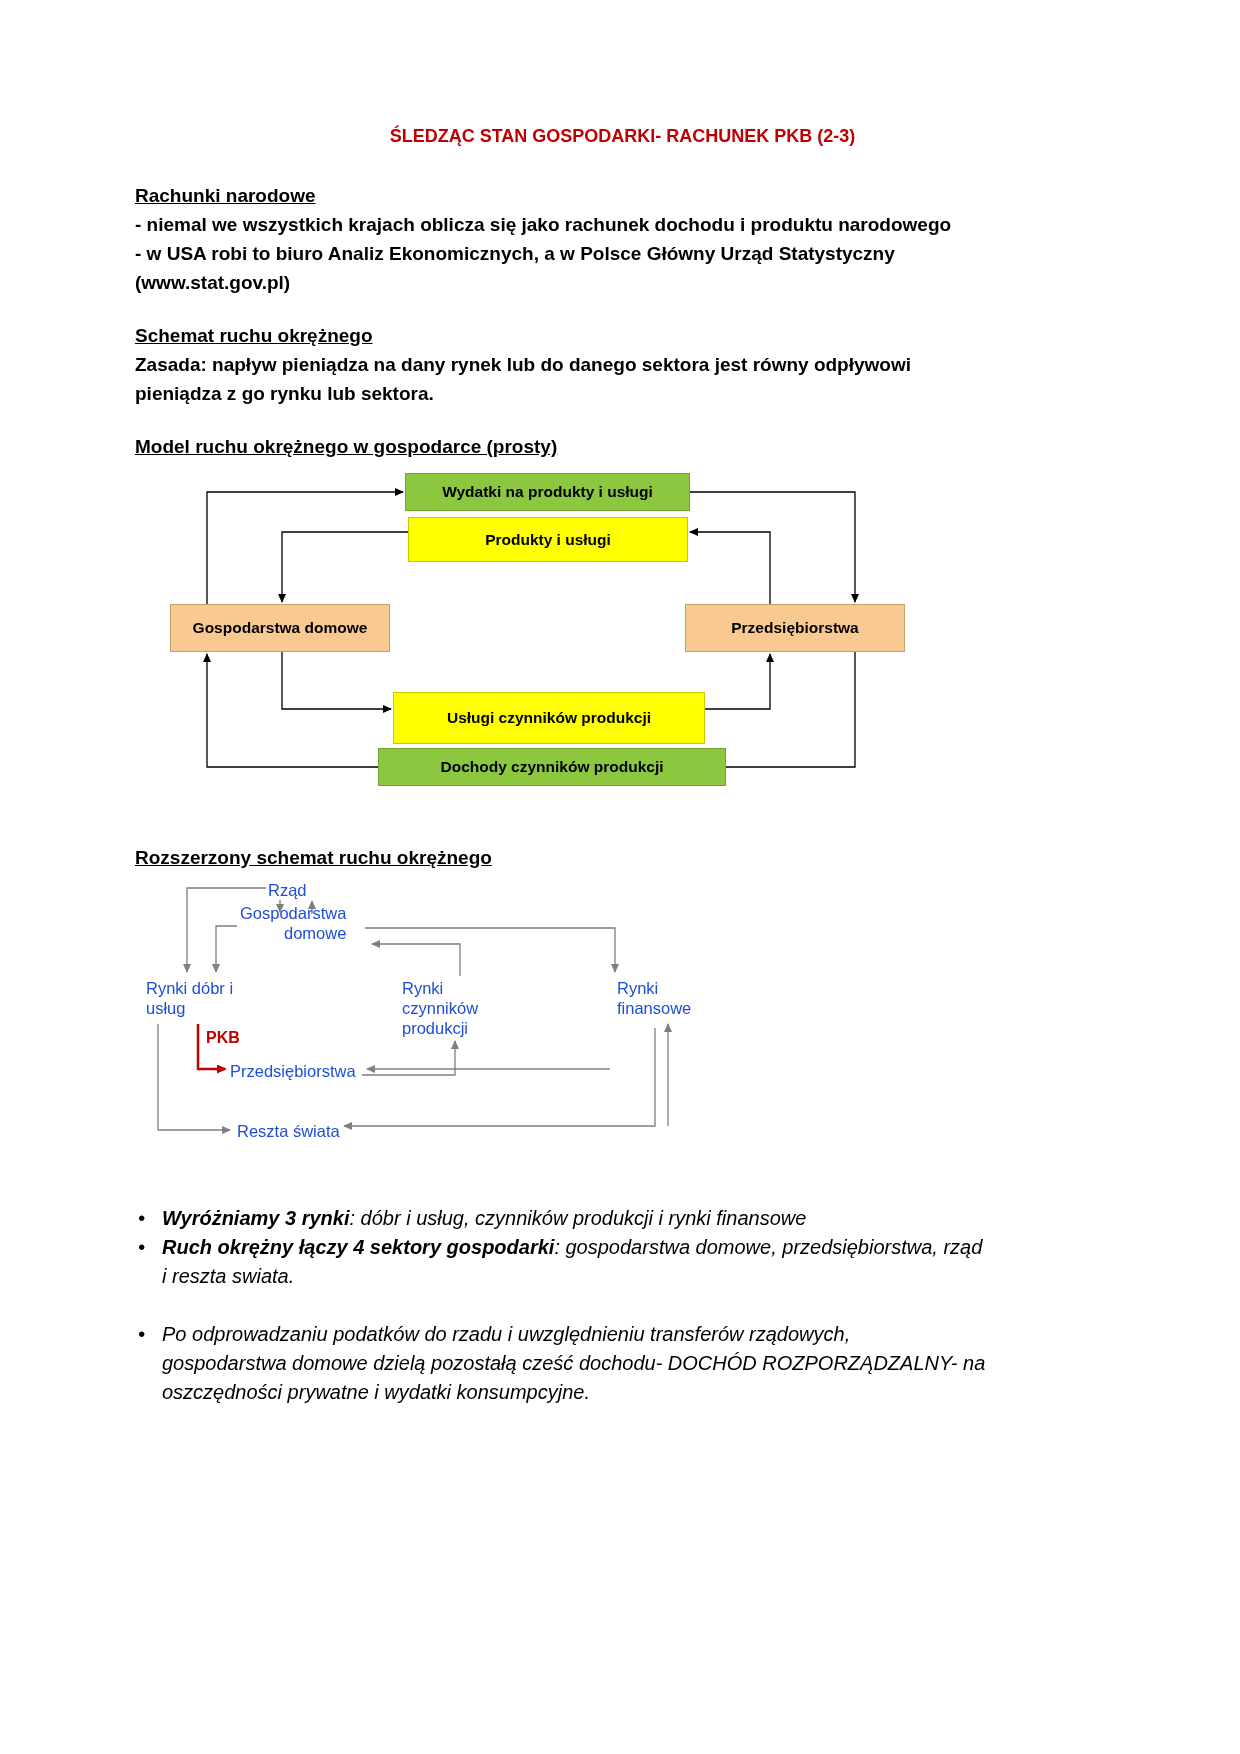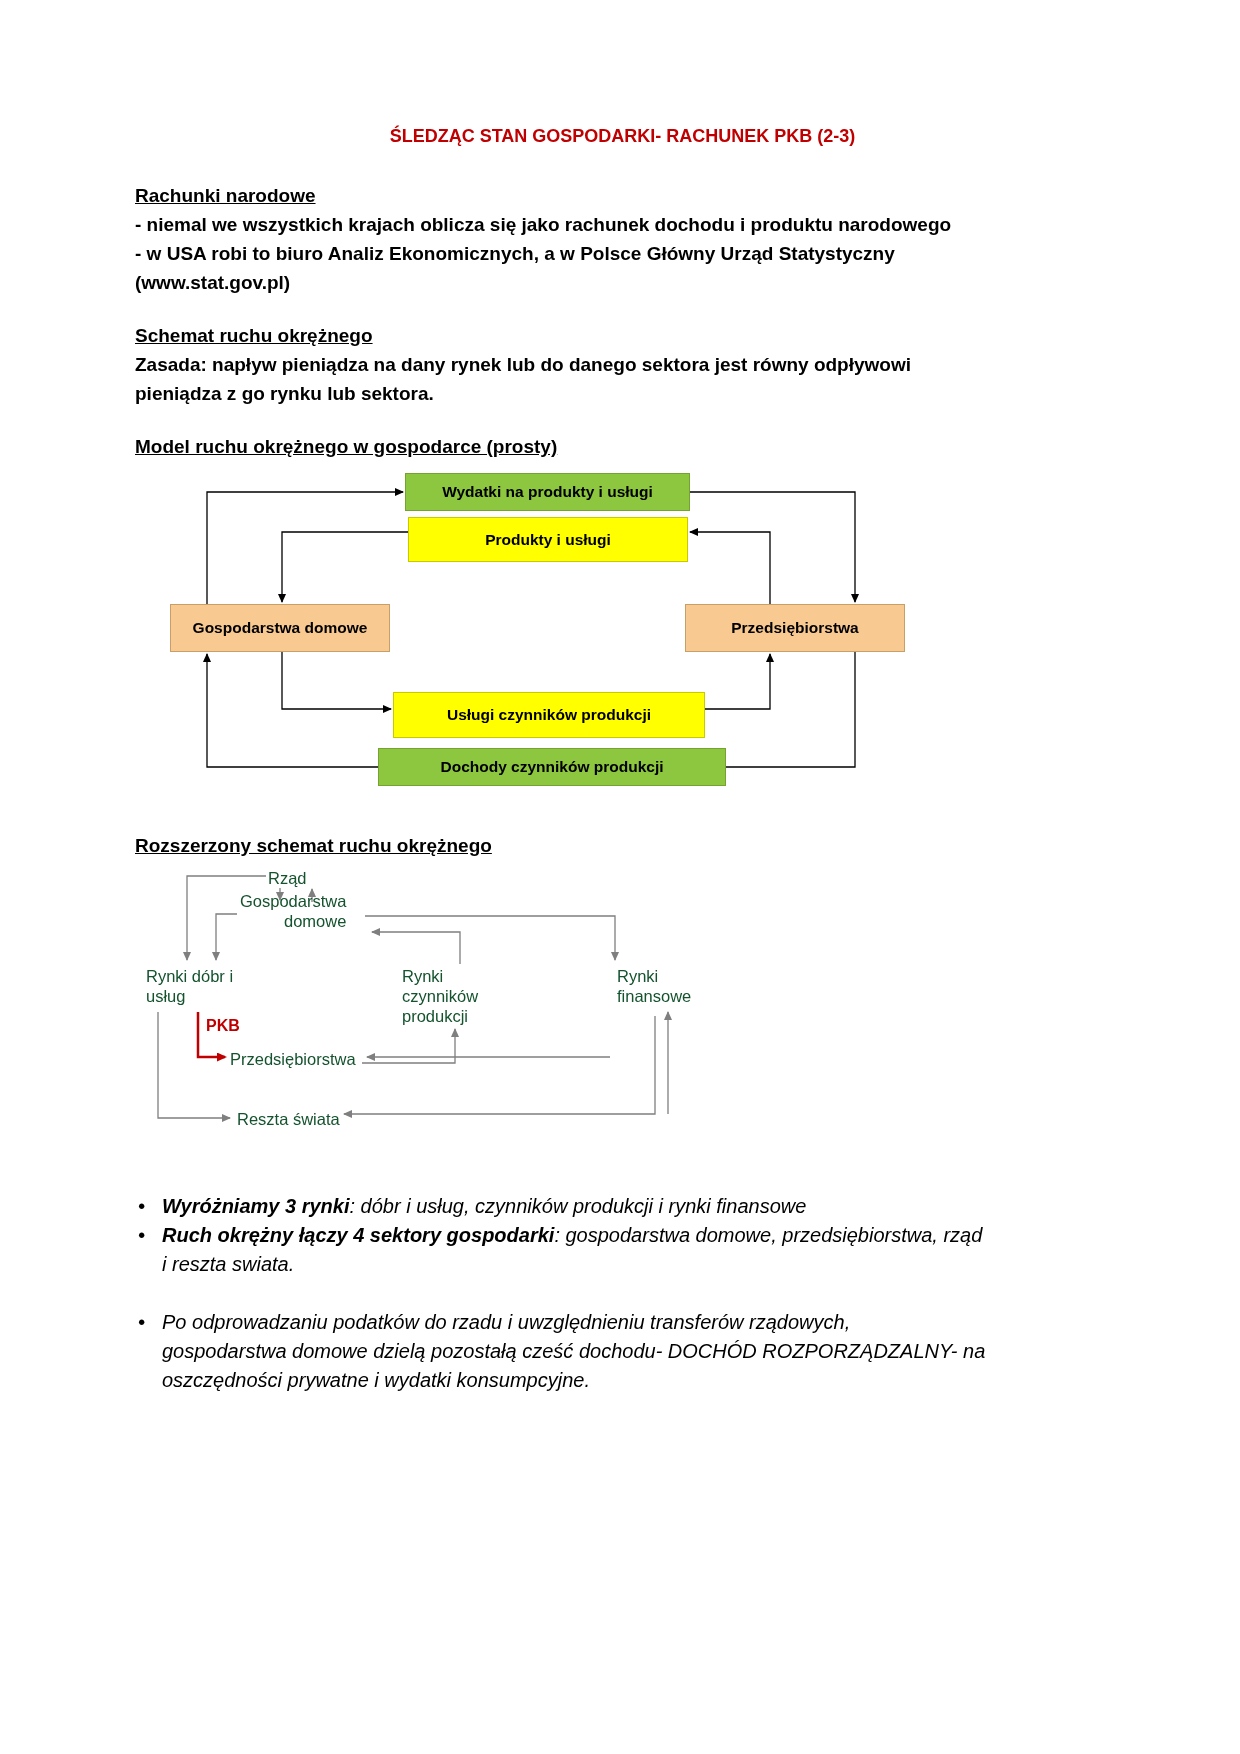--- a/index.html
+++ b/index.html
@@ -21,21 +21,21 @@
     position:absolute; display:flex; align-items:center; justify-content:center;
     font-size:15.5px; font-weight:bold; text-align:center; border:1px solid #8f8f8f;
   }
   .dbox.green  { border-color:#76a22f; }
   .dbox.yellow { border-color:#c9c900; }
   .dbox.peach  { border-color:#c89f66; }
 
   
   .diagram2 { position:relative; width:620px; height:278px; margin:6px 0 0 5px; }
   .diagram2 svg { position:absolute; left:0; top:0; }
-  .d2lbl { position:absolute; font-size:16.5px; line-height:20px; color:#14532d; white-space:nowrap; }
+  .d2lbl { position:absolute; font-size:16.5px; line-height:20px; color:#1d4ed8; white-space:nowrap; }
   .pkb-lbl { font-weight:bold; color:#c00000; font-size:16px; }
 
   
   .bullets { margin-top:48px;font-style:italic; }
   .bullet { display:flex; font-size:20px; line-height:29px; }
   .bullet .dot { width:27px; flex:0 0 27px; padding-left:3px; }
   .bullet .dot::before { content:"•"; }
   .gap { margin-top:29px; }
 </style>
 </head>
@@ -81,25 +81,25 @@
       <path d="M238,61 L112,61 L112,131" fill="none" stroke="#000" stroke-width="1.3" marker-end="url(#mk-b)"></path>
       <path d="M112,181 L112,238 L221,238" fill="none" stroke="#000" stroke-width="1.3" marker-end="url(#mk-b)"></path>
       <path d="M535,238 L600,238 L600,183" fill="none" stroke="#000" stroke-width="1.3" marker-end="url(#mk-b)"></path>
       <path d="M685,181 L685,296 L537,296" fill="none" stroke="#000" stroke-width="1.3" marker-end="url(#mk-b)"></path>
       <path d="M223,296 L37,296 L37,183" fill="none" stroke="#000" stroke-width="1.3" marker-end="url(#mk-b)"></path>
     </svg>
     <div class="dbox green" style="left: 235px; top: 2px; width: 285px; height: 38px; background-color: rgb(141, 198, 63);">Wydatki na produkty i usługi</div>
     <div class="dbox yellow" style="left: 238px; top: 46px; width: 280px; height: 45px; background-color: rgb(255, 255, 0);">Produkty i usługi</div>
     <div class="dbox peach" style="left: 0px; top: 133px; width: 220px; height: 48px; background-color: rgb(249, 201, 146); text-align: center;">Gospodarstwa domowe</div>
     <div class="dbox peach" style="left: 515px; top: 133px; width: 220px; height: 48px; background-color: rgb(249, 201, 146);">Przedsiębiorstwa</div>
-    <div class="dbox yellow" style="left: 223px; top: 221px; width: 312px; height: 46px; background-color: rgb(255, 255, 0);">Usługi czynników produkcji</div>
+    <div class="dbox yellow" style="left: 223px; top: 221px; width: 312px; height: 52px; background-color: rgb(255, 255, 0);">Usługi czynników produkcji</div>
     <div class="dbox green" style="left: 208px; top: 277px; width: 348px; height: 38px; background-color: rgb(141, 198, 63);">Dochody czynników produkcji</div>
   </div>
 
-  <div class="sec" style="margin-top:28px;">
+  <div class="sec" style="margin-top:40px;">
     <div class="h">Rozszerzony schemat ruchu okrężnego</div>
   </div>
 
   <div class="diagram2">
     <svg width="620" height="278" viewBox="0 0 620 278">
       <path d="M140,22 L140,34" fill="none" stroke="#7f7f7f" stroke-width="1.3" marker-end="url(#mk-g)"></path>
       <path d="M172,36 L172,23" fill="none" stroke="#7f7f7f" stroke-width="1.3" marker-end="url(#mk-g)"></path>
       <path d="M126,10 L47,10 L47,94" fill="none" stroke="#7f7f7f" stroke-width="1.3" marker-end="url(#mk-g)"></path>
       <path d="M97,48 L76,48 L76,94" fill="none" stroke="#7f7f7f" stroke-width="1.3" marker-end="url(#mk-g)"></path>
       <path d="M225,50 L475,50 L475,94" fill="none" stroke="#7f7f7f" stroke-width="1.3" marker-end="url(#mk-g)"></path>

